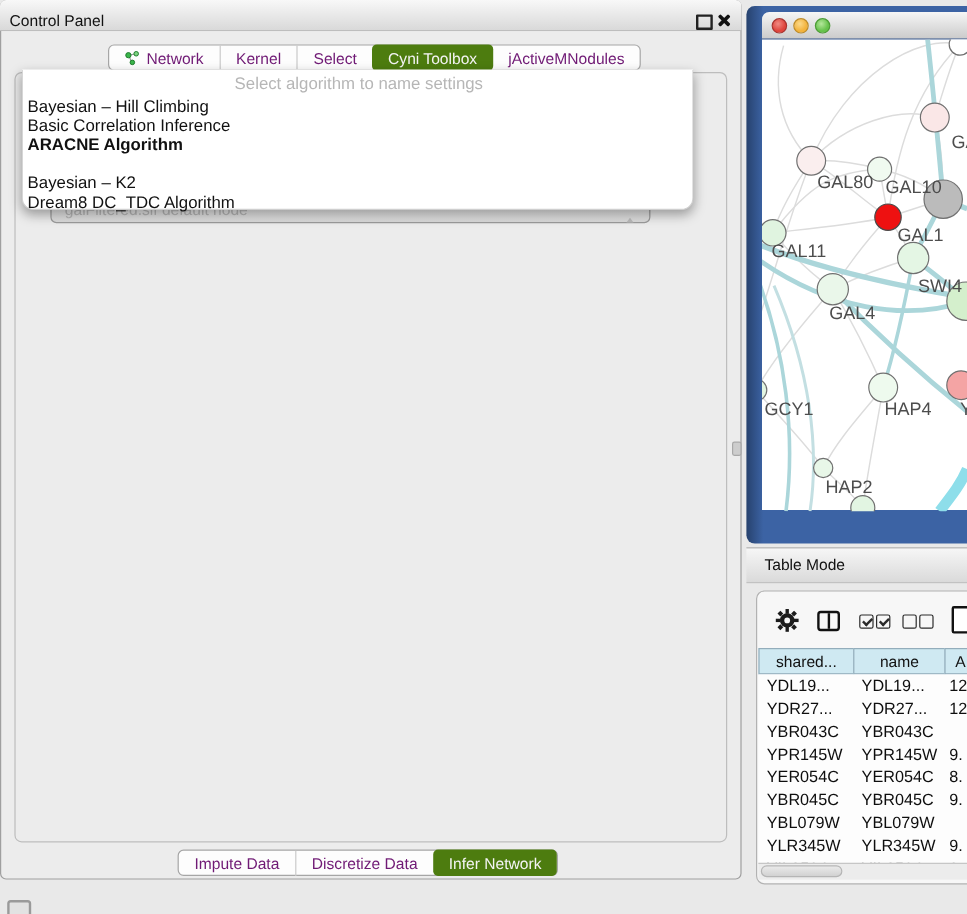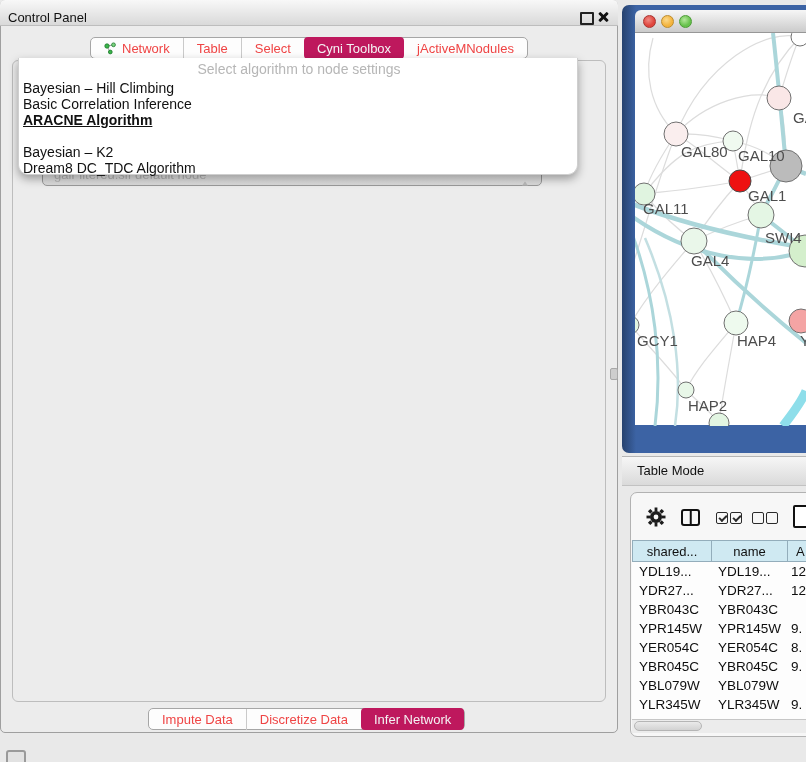--- a/index.html
+++ b/index.html
@@ -1,34 +1,34 @@
 <!DOCTYPE html>
 <html><head>
 <meta charset="utf-8">
 <style>
   html,body{margin:0;padding:0;}
   body{font-family:"Liberation Sans",sans-serif;background:#e9e9e9;}
   #stage{position:relative;width:806px;height:762px;background:#e9e9e9;overflow:hidden;}
   .abs{position:absolute;}
   .lbl{font-size:13px;color:#1a1a1a;white-space:nowrap;}
-  .b{font-weight:bold;text-decoration:underline;}
+  .b{font-weight:bold;}
   .dis{color:#9d9d9d;}
   
   .cpwin{left:0;top:4;width:618px;height:733px;background:#ececec;border:1px solid #9f9f9f;border-radius:5px;box-sizing:border-box;}
   .cptitle{left:0;top:4;width:618px;height:26px;background:linear-gradient(#f8f8f8,#d9d9d9);border-bottom:1px solid #bdbdbd;border-radius:5px 5px 0 0;box-sizing:border-box;}
   .cptitle-text{left:8px;top:10px;font-size:13px;color:#111;}
   .floatico{left:580px;top:12px;width:10px;height:9px;border:2px solid #222;border-radius:1px;}
   .closeico{left:597px;top:11px;width:12px;height:12px;}
   .closeico:before,.closeico:after{content:"";position:absolute;left:5px;top:0;width:3px;height:12px;background:#111;border-radius:1px;}
   .closeico:before{transform:rotate(45deg);} .closeico:after{transform:rotate(-45deg);}
   
   .tabbar{display:flex;align-items:center;background:#fdfdfd;border:1px solid #a6a6a6;border-radius:5px;height:22px;box-sizing:border-box;}
-  .tab{font-size:13px;color:#ef4444;padding:0 13px;height:21px;display:flex;align-items:center;white-space:nowrap;border-left:1px solid #cacaca;}
+  .tab{font-size:13px;color:#701a75;padding:0 13px;height:21px;display:flex;align-items:center;white-space:nowrap;border-left:1px solid #cacaca;}
   .tab:first-child{border-left:none;}
-  .tab.sel{background:#be185d;color:#f4f4f4;border-radius:4px;border-left:none;height:22px;margin:-1px 0;}
+  .tab.sel{background:#4d7c0f;color:#f4f4f4;border-radius:4px;border-left:none;height:22px;margin:-1px 0;}
   .tab.sel + .tab{border-left:none;}
   
   .popup{left:18px;top:58px;width:560px;height:117px;background:#fff;border:1px solid #cfcfcf;border-top:none;border-radius:0 0 10px 10px;box-shadow:0 4px 10px rgba(0,0,0,.35);z-index:50;box-sizing:border-box;}
   .popup-ph{left:0;top:3px;width:560px;text-align:center;font-size:14px;color:#b6b6b6;}
   .popup-item{left:4px;width:550px;height:16px;line-height:16px;font-size:14px;color:#111;}
   
   .outerpanel{left:12px;top:60px;width:594px;height:642px;border:1px solid #bdbdbd;border-radius:6px;background:#ececec;z-index:5;box-sizing:border-box;}
   .group{border:1px solid #b7b7b7;border-radius:2px;box-shadow:inset 0 0 0 1px rgba(255,255,255,.55);}
   .glabel{position:absolute;top:-8px;left:8px;background:#ececec;padding:0 4px;font-size:13px;color:#2c2c2c;white-space:nowrap;}
   .glabel.blue{color:#1a1acd;} .glabel.green{color:#2fd12f;}
@@ -83,42 +83,42 @@
       <svg width="13" height="13" style="margin-right:5px;">
         <line x1="3" y1="4" x2="9" y2="3" stroke="#9a9a9a" stroke-width="1"></line>
         <line x1="3" y1="4" x2="6" y2="10" stroke="#9a9a9a" stroke-width="1"></line>
         <circle cx="3" cy="4" r="2.2" fill="#3ab54a" stroke="#1d7a2c" stroke-width="0.8"></circle>
         <circle cx="9.5" cy="2.8" r="1.9" fill="#7bd37f" stroke="#1d7a2c" stroke-width="0.8"></circle>
         <circle cx="6.3" cy="10" r="1.9" fill="#3ab54a" stroke="#1d7a2c" stroke-width="0.8"></circle>
       </svg>
       <span>Network</span>
     </div>
     <div class="tab">
-        <span>Table</span>
+        <span>Kernel</span>
       </div>
     <div class="tab">
         <span>Select</span>
       </div>
     <div class="tab sel">
         <span>Cyni Toolbox</span>
       </div>
     <div class="tab">
         <span>jActiveMNodules</span>
       </div>
   </div>
 
   <div class="abs outerpanel"></div>
 
   <div class="abs combo" style="left:42px;top:162px;width:500px;height:24px;z-index:10;color:#b9b9b9;">
     <span>galFiltered.sif default node</span>
     <span class="arrows"><span class="tri-u" style="border-bottom-color:#bbb;"></span><span class="tri-d" style="border-top-color:#bbb;"></span></span>
   </div>
 
   <div class="abs popup">
-    <div class="abs popup-ph">Select algorithm to node settings</div>
+    <div class="abs popup-ph">Select algorithm to name settings</div>
     <div class="abs popup-item" style="top:22px;">Bayesian – Hill Climbing</div>
     <div class="abs popup-item" style="top:38px;">Basic Correlation Inference</div>
     <div class="abs popup-item b" style="top:54px;">ARACNE Algorithm</div>
     <div class="abs popup-item" style="top:86px;">Bayesian – K2</div>
     <div class="abs popup-item" style="top:102px;">Dream8 DC_TDC Algorithm</div>
   </div>
 
   <div class="abs vsb-track" style="left:589px;top:186px;width:14px;height:470px;">
     <div class="abs sb-thumb" style="left:2px;top:6px;width:10px;height:448px;"></div>
   </div>

